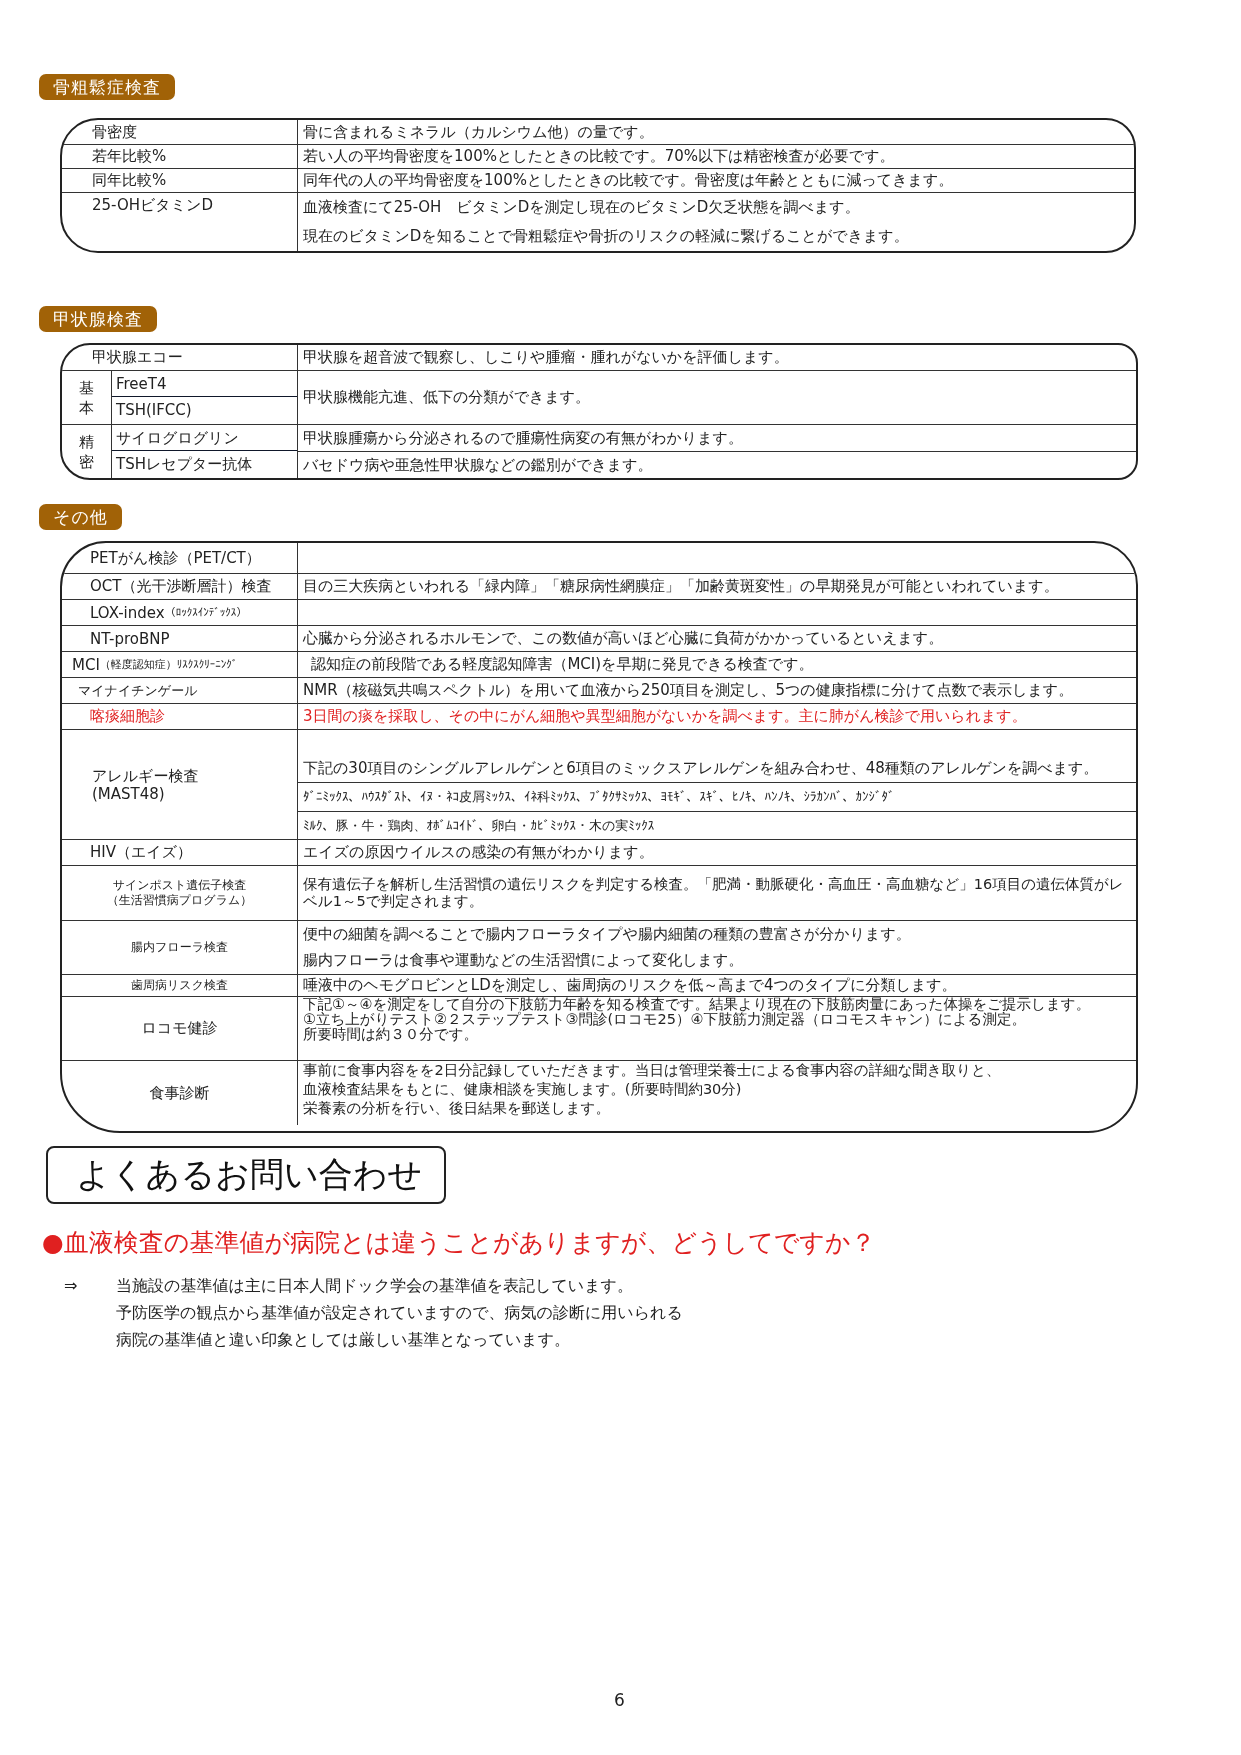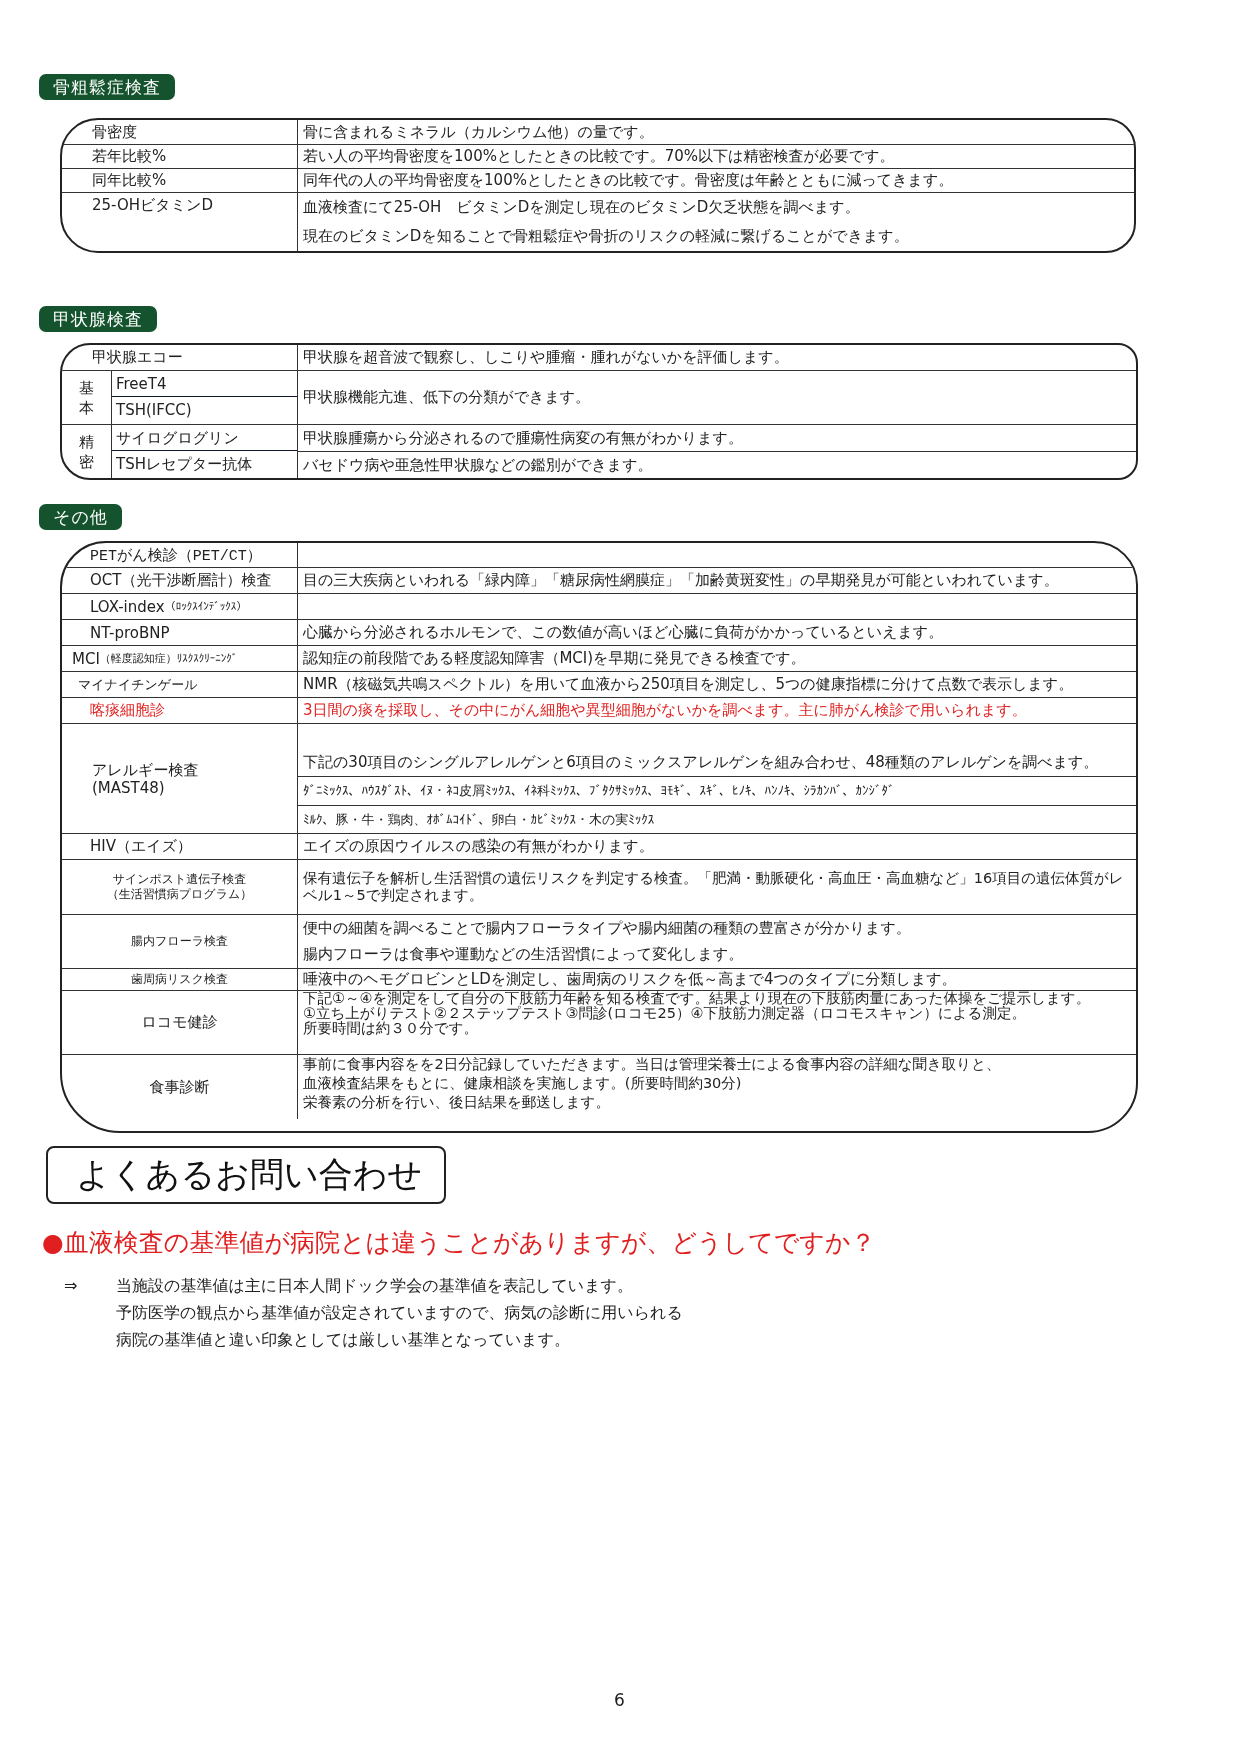--- a/index.html
+++ b/index.html
@@ -2,21 +2,21 @@
 <html><head>
   <meta charset="utf-8">
   <style>
     html, body { margin: 0; padding: 0; background: #ffffff; }
     body {
       width: 1241px; height: 1755px; position: relative; overflow: hidden;
       font-family: "DejaVu Sans", "Liberation Sans", sans-serif;
       color: #222;
     }
     .sec-tag {
-      position: absolute; background: #14532d; color: #fff;
+      position: absolute; background: #a16207; color: #fff;
       font-size: 17px; line-height: 26px; height: 26px;
       padding: 0 14px; border-radius: 7px; letter-spacing: 1px;
     }
     .tbl {
       position: absolute; border: 2px solid #222; box-sizing: border-box;
       overflow: hidden; background: #fff;
     }
     .row { display: flex; border-bottom: 1px solid #333; box-sizing: border-box; }
     .row:last-child { border-bottom: none; }
     .c1 { box-sizing: border-box; border-right: 1px solid #333; font-size: 15px; padding-left: 28px; display: flex; align-items: center; }
@@ -108,38 +108,38 @@
     </div>
     <div class="c2" style="justify-content:flex-start; padding-left:0;">
       <div class="line" style="height:26px; padding-left:5px;">甲状腺腫瘍から分泌されるので腫瘍性病変の有無がわかります。</div>
       <div class="line" style="height:26px; padding-left:5px;">バセドウ病や亜急性甲状腺などの鑑別ができます。</div>
     </div>
   </div>
 </div>
 
 <div class="sec-tag" style="left:39px; top:504px;">その他</div>
 <div class="tbl" id="t3">
-  <div class="row" style="height:25px;font-family:Liberation Mono, monospace;">
+  <div class="row" style="height:31px;">
     <div class="c1">PETがん検診（PET/CT）</div>
   </div>
   <div class="row" style="height:26px;">
     <div class="c1">OCT（光干渉断層計）検査</div>
     <div class="c2">目の三大疾病といわれる「緑内障」「糖尿病性網膜症」「加齢黄斑変性」の早期発見が可能といわれています。</div>
   </div>
   <div class="row" style="height:26px;">
     <div class="c1">
         <span>LOX-index</span>
         <span class="small">（ﾛｯｸｽｲﾝﾃﾞｯｸｽ）</span>
       </div>
   </div>
   <div class="row" style="height:26px;">
     <div class="c1">NT-proBNP</div>
     <div class="c2">心臓から分泌されるホルモンで、この数値が高いほど心臓に負荷がかかっているといえます。</div>
   </div>
-  <div class="row" style="height:26px;">
+  <div class="row" style="height:26px;gap:8px;">
     <div class="c1" style="padding-left:10px;">
         <span>MCI</span>
         <span class="small">（軽度認知症）ﾘｽｸｽｸﾘｰﾆﾝｸﾞ</span>
       </div>
     <div class="c2">認知症の前段階である軽度認知障害（MCI)を早期に発見できる検査です。</div>
   </div>
   <div class="row" style="height:26px;">
     <div class="c1" style="padding-left:16px; font-size:13px;">マイナイチンゲール</div>
     <div class="c2">NMR（核磁気共鳴スペクトル）を用いて血液から250項目を測定し、5つの健康指標に分けて点数で表示します。</div>
   </div>

